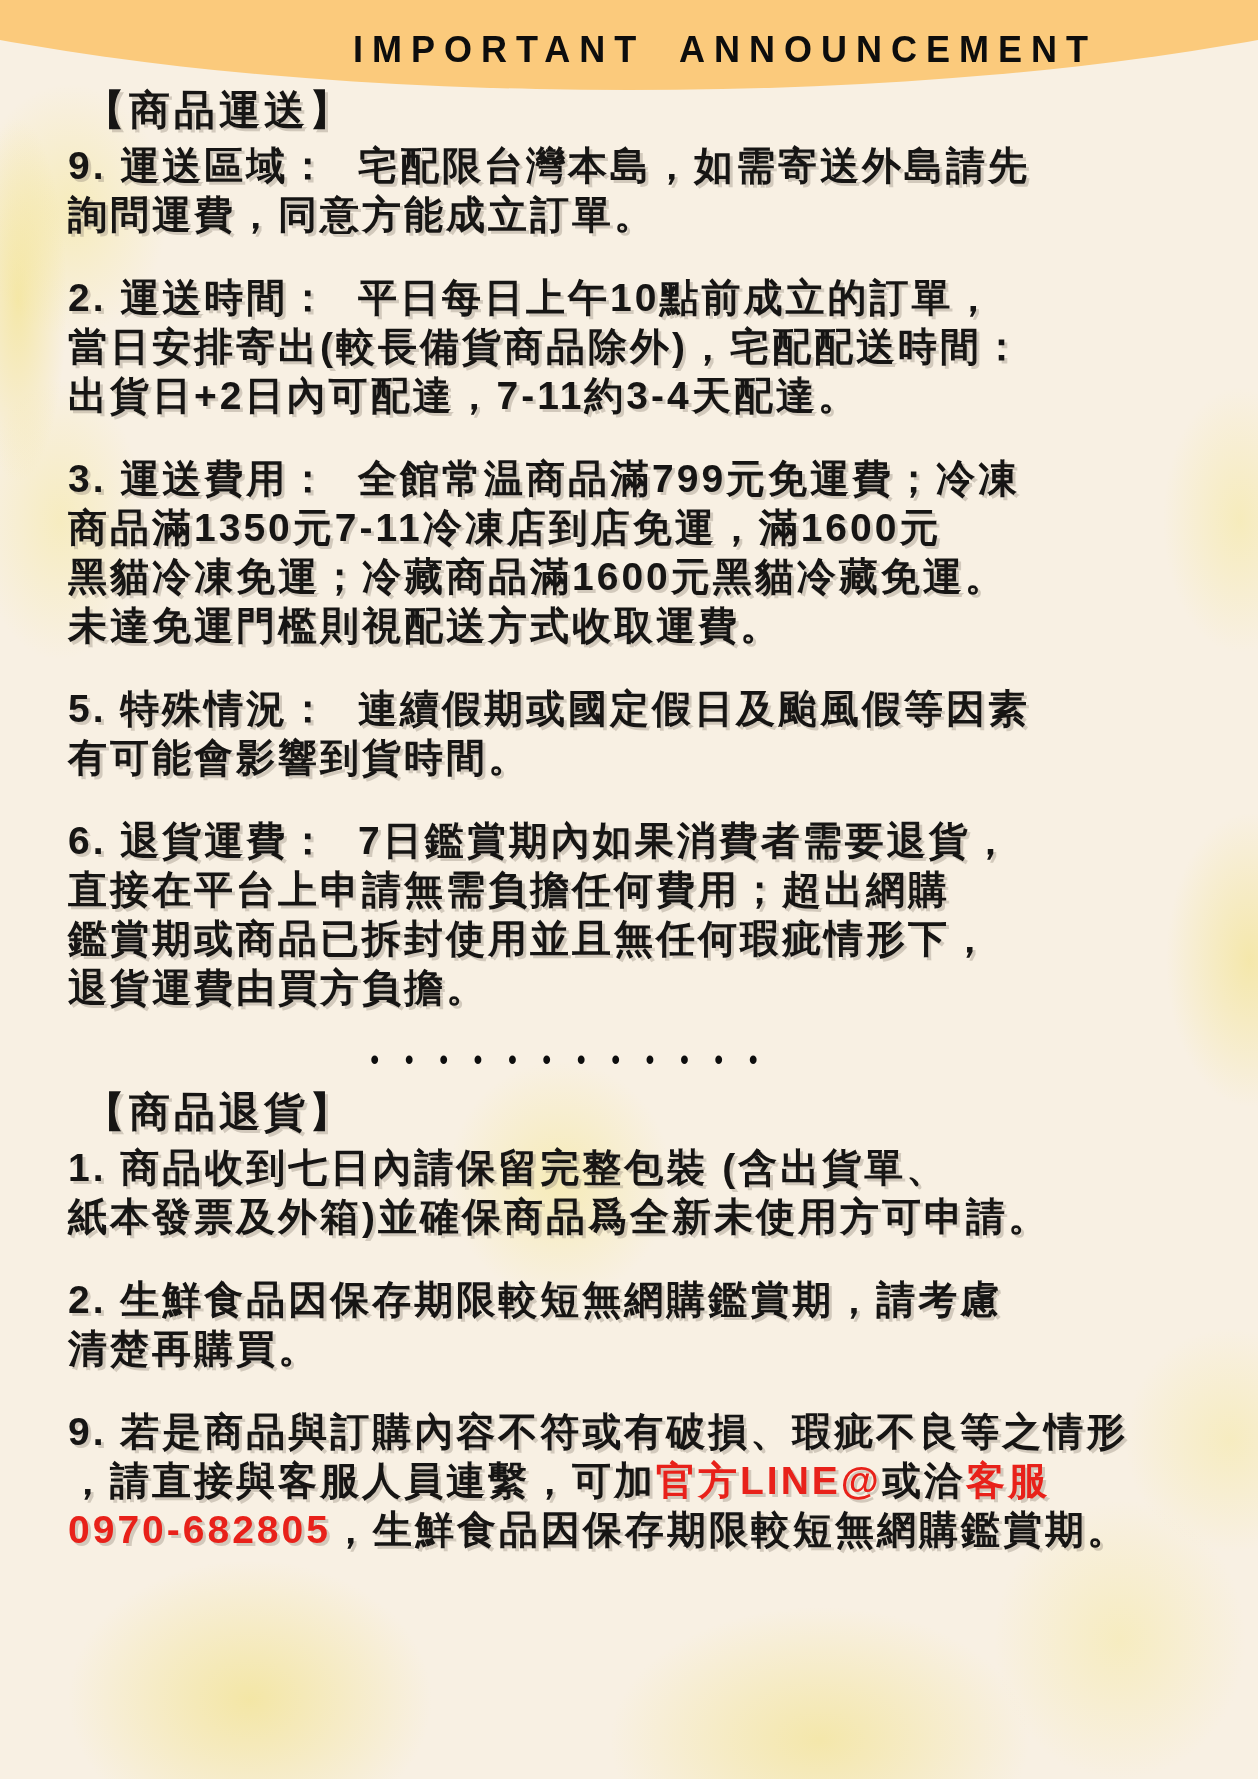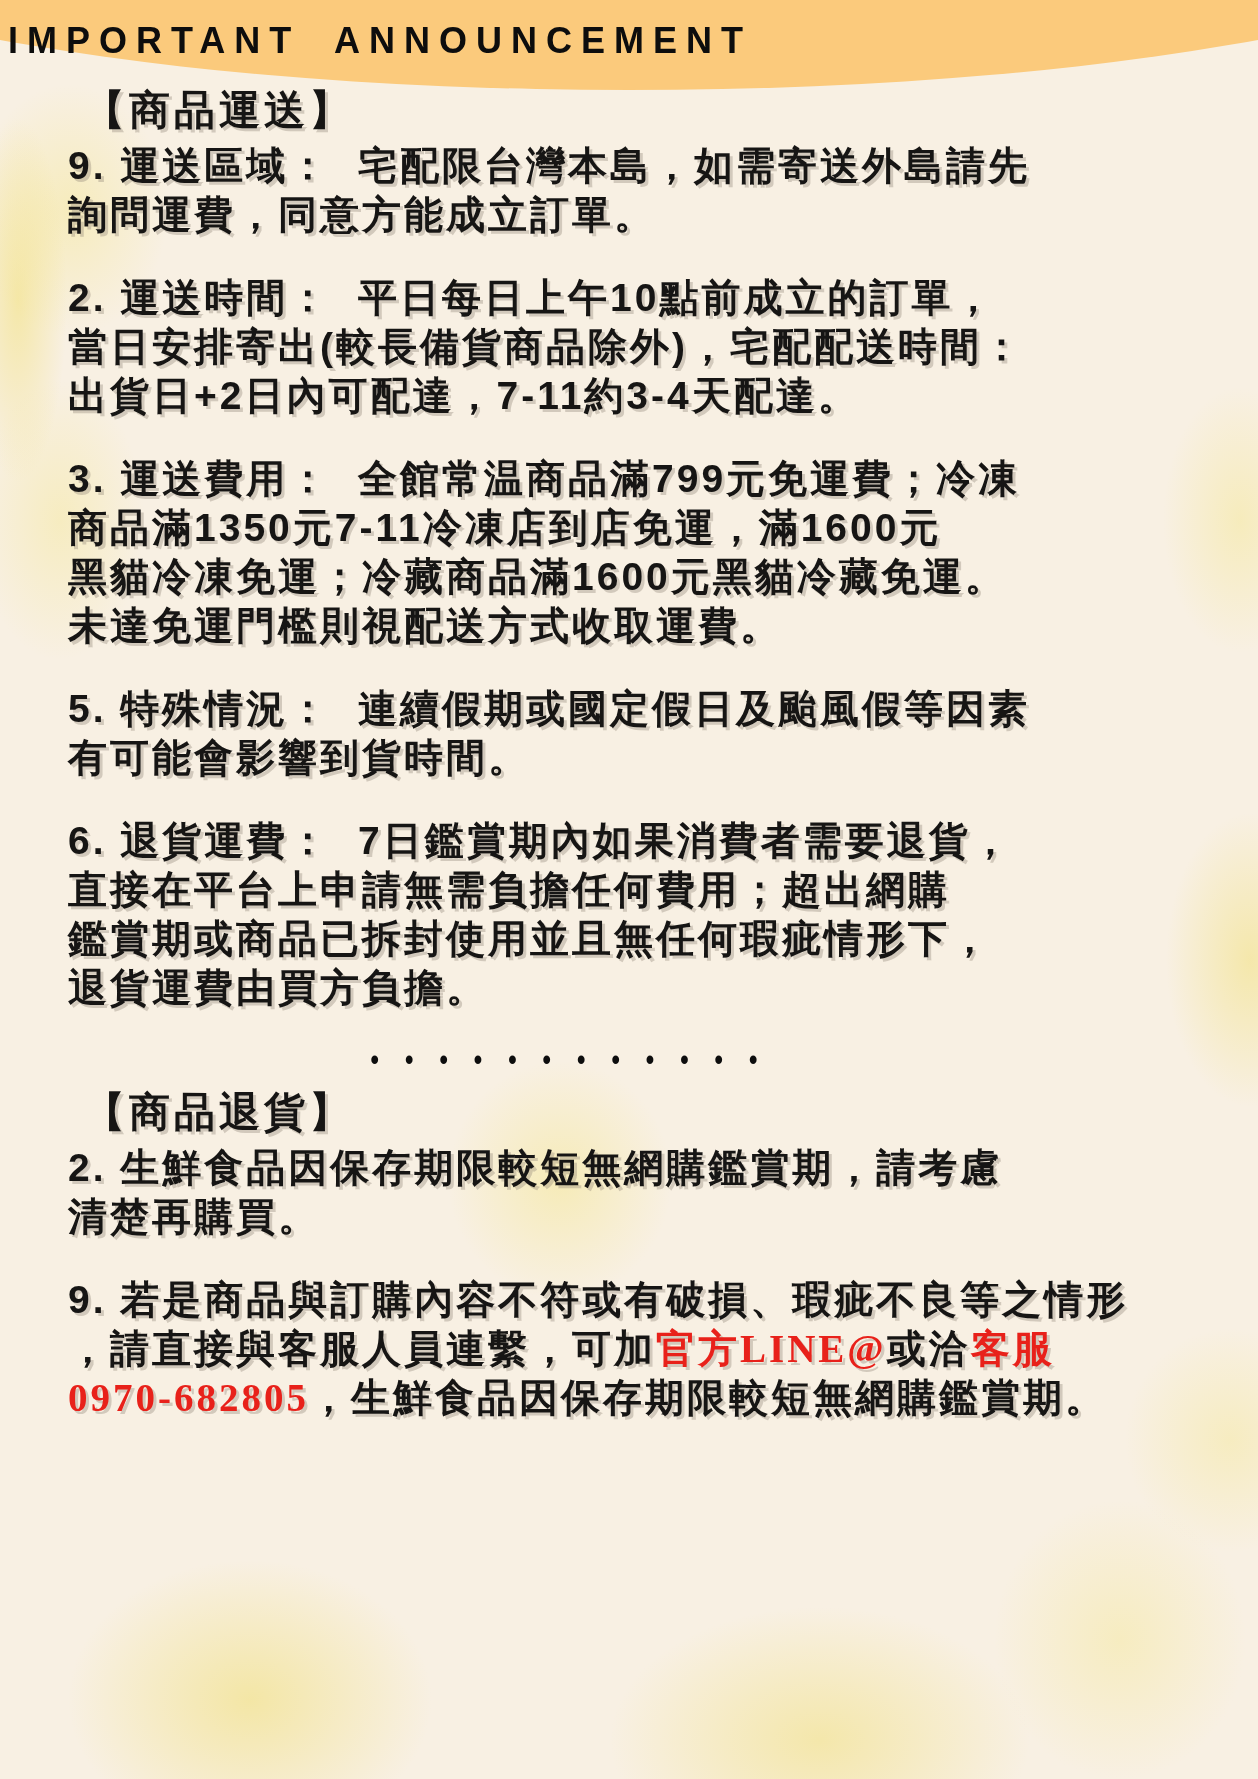--- a/index.html
+++ b/index.html
@@ -34,22 +34,22 @@
   .banner-shape{
     position:absolute;
     top:-310px;left:-321px;
     width:1900px;height:400px;
     border-radius:50%;
     background:var(--banner);
   }
   .banner-title{
     position:absolute;
     top:12px;left:0;right:144px;
-    margin:8px;
-    text-align:left;
+    margin:17px;
+    text-align:right;
     font-size:36px;
     font-weight:700;
     letter-spacing:9px;
     word-spacing:16px;
     color:#0d0d0d;
   }
   .content{
     position:relative;
     padding:86px 52px 0 68px;
   }
@@ -64,21 +64,21 @@
   }
   .item{
     margin:0 0 34px 0;
     font-size:39px;
     font-weight:700;
     letter-spacing:3px;
     line-height:49px;
     white-space:pre-wrap;
     text-shadow:3px 3px 0 rgba(140,130,115,.35);
   }
-  .item .red{color:var(--red);font-family:Liberation Serif, serif;}
+  .item .red{color:var(--red);}
   .dots{
     margin:30px 0 14px 0;
     text-align:center;
     font-size:24px;
     font-weight:700;
     letter-spacing:26px;
     transform:scaleY(1.25) translateX(-60px);
     color:#0d0d0d;
   }
 </style>
@@ -110,20 +110,22 @@
     <p class="item"><span>6. 退貨運費：  7日鑑賞期內如果消費者需要退貨，
 直接在平台上申請無需負擔任何費用；超出網購
 鑑賞期或商品已拆封使用並且無任何瑕疵情形下，
 退貨運費由買方負擔。</span></p>
   </section>
 
   <div class="dots">••••••••••••</div>
 
   <section>
     <h2 class="sec-heading">【商品退貨】</h2>
+    <p class="item"><span>1. 商品收到七日內請保留完整包裝 (含出貨單、
+紙本發票及外箱)並確保商品爲全新未使用方可申請。</span></p>
     <p class="item"><span>2. 生鮮食品因保存期限較短無網購鑑賞期，請考慮
 清楚再購買。</span></p>
     <p class="item"><span>9. 若是商品與訂購內容不符或有破損、瑕疵不良等之情形
 ，請直接與客服人員連繫，可加</span><span class="red">官方LINE@</span><span>或洽</span><span class="red">客服
 0970-682805</span><span>，生鮮食品因保存期限較短無網購鑑賞期。</span></p>
   </section>
 
 </main>
 
 </body></html>

